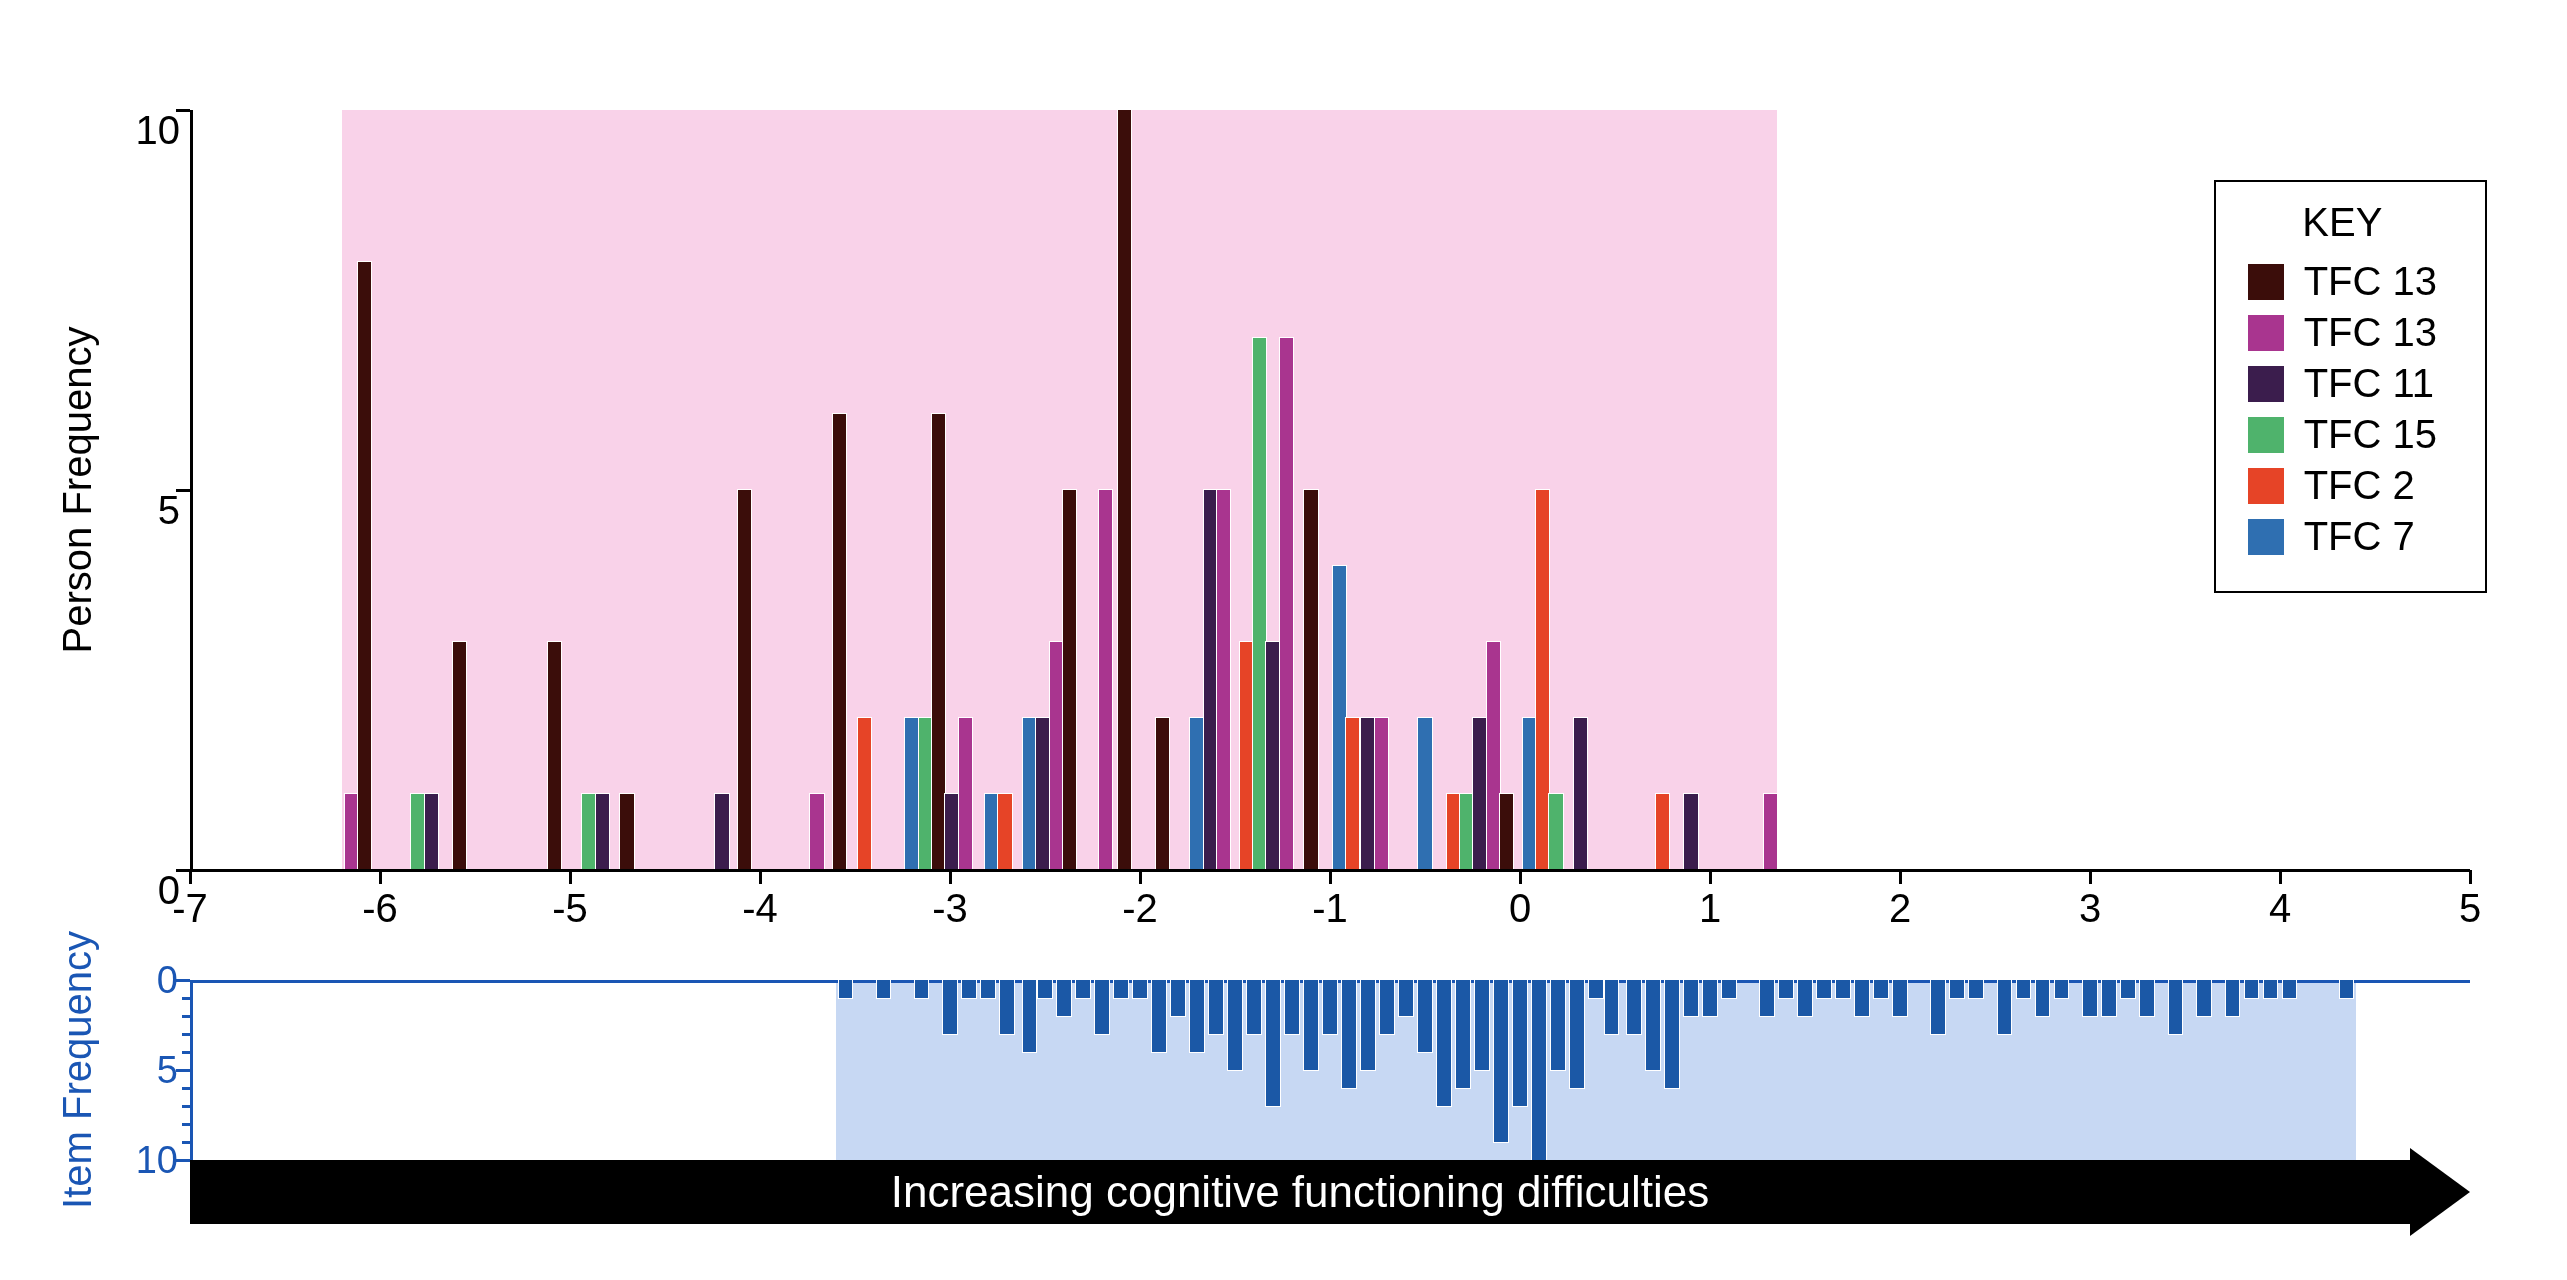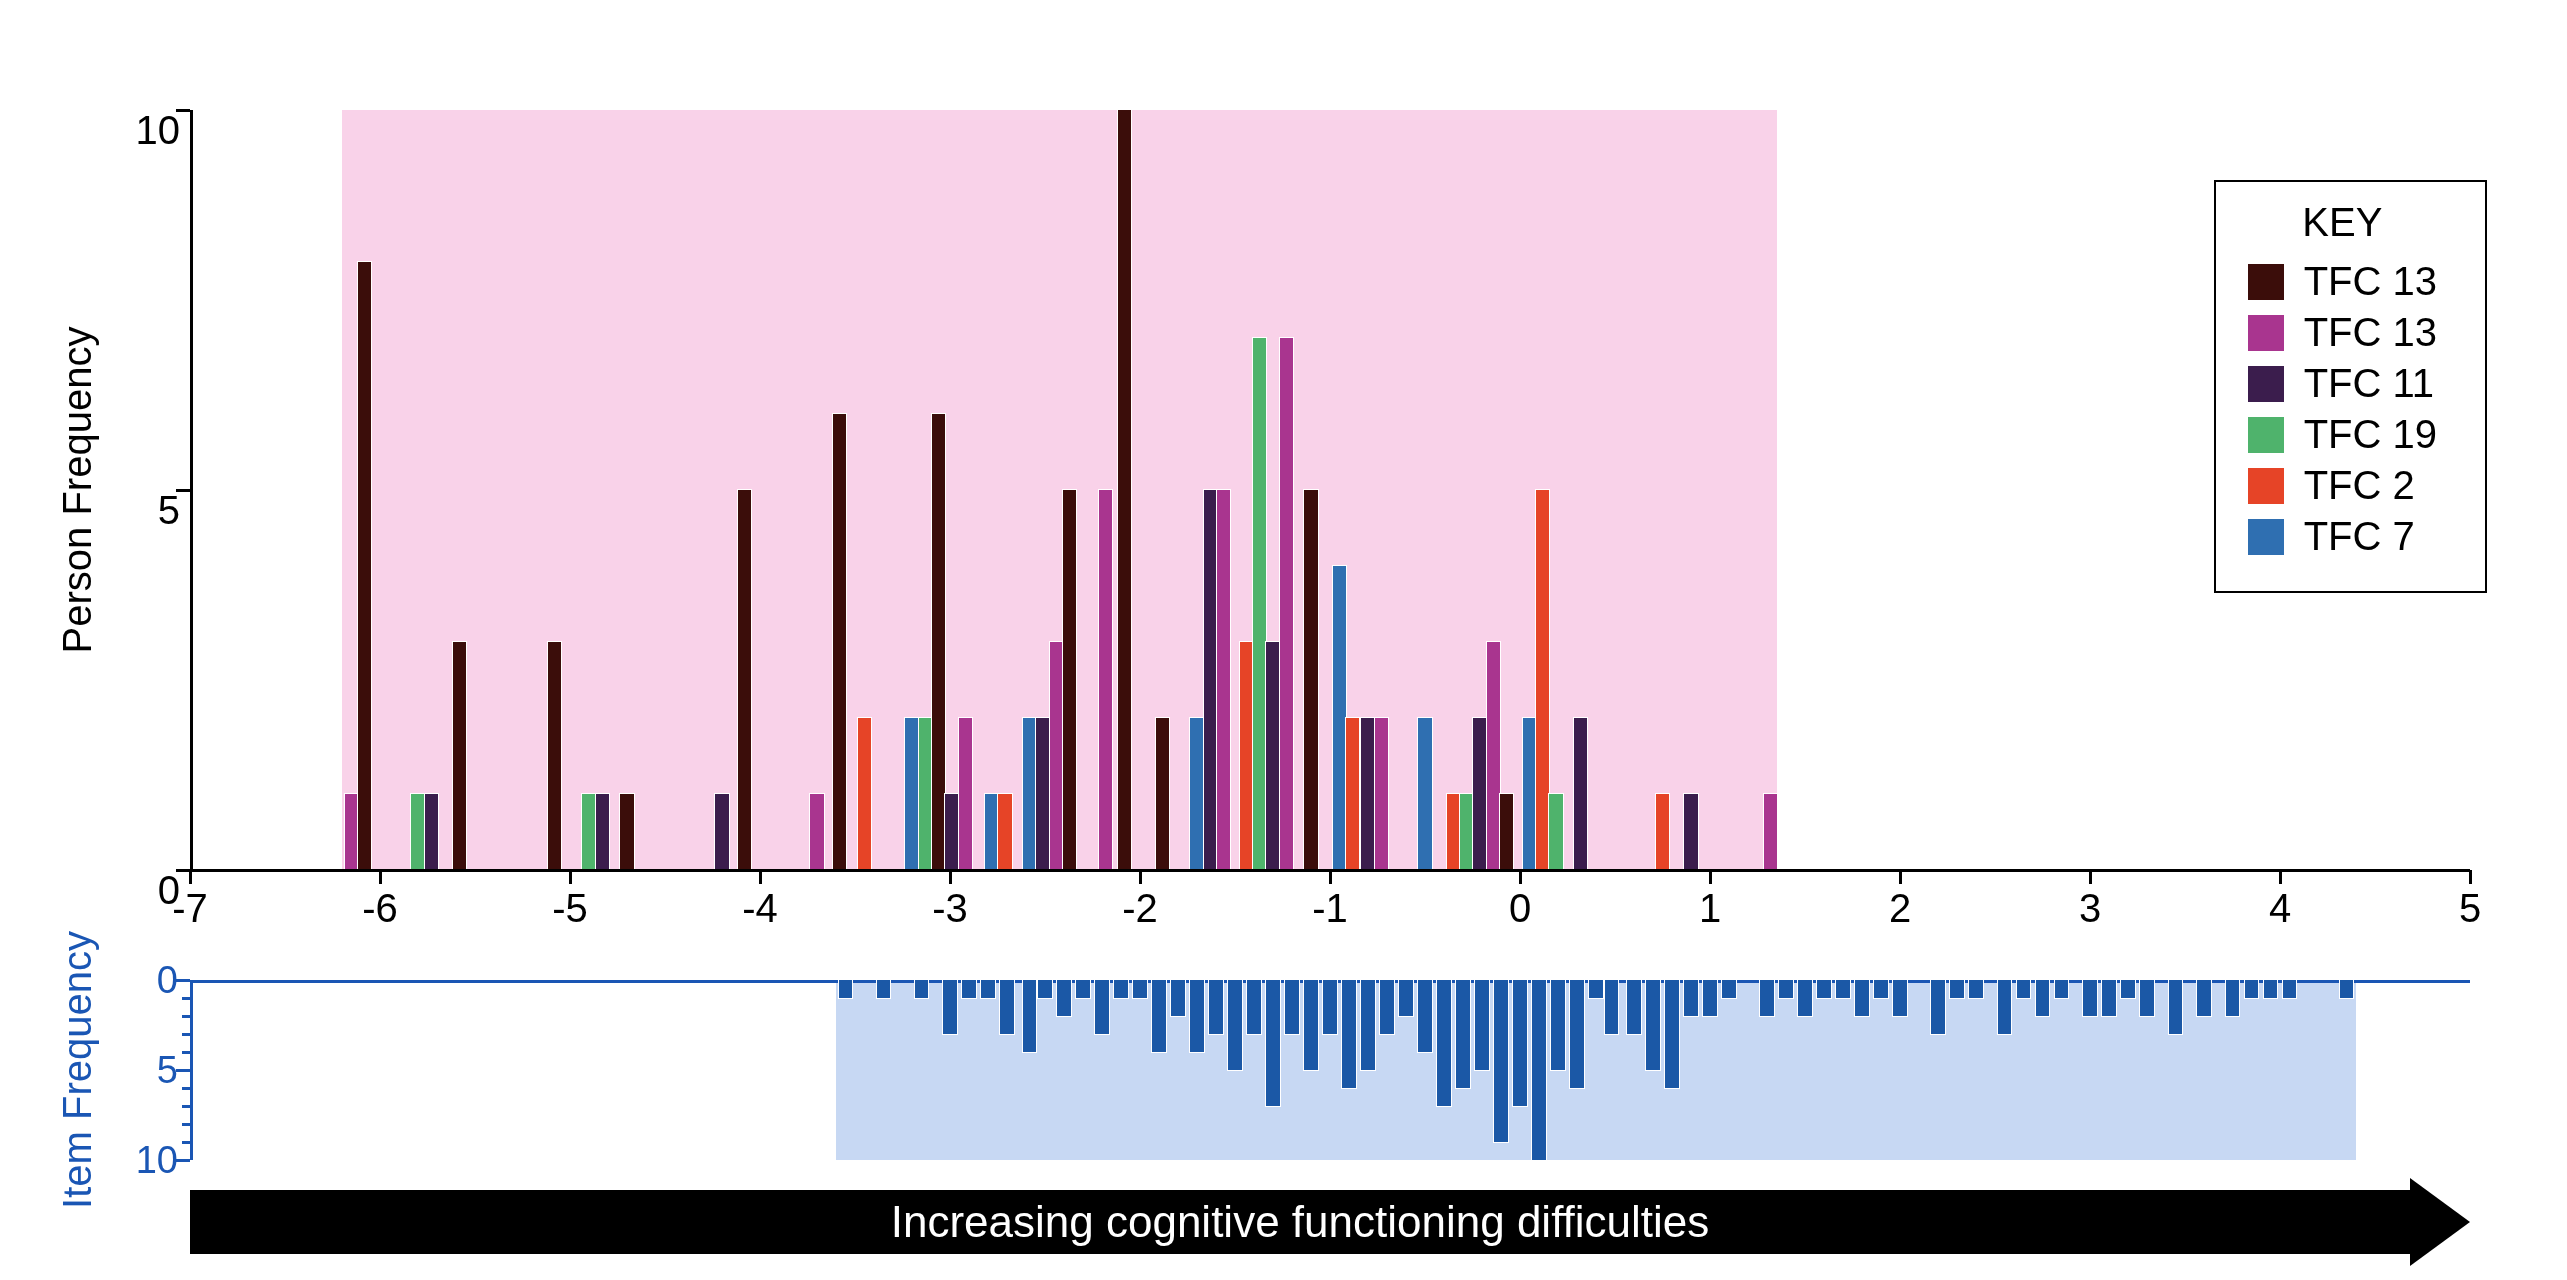--- a/index.html
+++ b/index.html
@@ -152,21 +152,21 @@
   }
   .swatch {
     width: 36px;
     height: 36px;
   }
   
   .arrow-wrap {
     position: absolute;
     left: 190px;
     width: 2280px;
-    top: 1190px;
+    top: 1160px;
     height: 64px;
   }
   .arrow-body {
     position: absolute;
     top: 0;
     left: 0;
     right: 60px;
     height: 64px;
     background: #000;
     color: #fff;
@@ -387,21 +387,21 @@
         <div class="legend-row">
           <div class="swatch" style="background: rgb(169, 53, 143);"></div>
           <span>TFC 13</span>
         </div>
         <div class="legend-row">
           <div class="swatch" style="background: rgb(59, 29, 77);"></div>
           <span>TFC 11</span>
         </div>
         <div class="legend-row">
           <div class="swatch" style="background: rgb(79, 179, 108);"></div>
-          <span>TFC 19</span>
+          <span>TFC 15</span>
         </div>
         <div class="legend-row">
           <div class="swatch" style="background: rgb(230, 68, 39);"></div>
           <span>TFC 2</span>
         </div>
         <div class="legend-row">
           <div class="swatch" style="background: rgb(47, 111, 177);"></div>
           <span>TFC 7</span>
         </div>
       </div>

